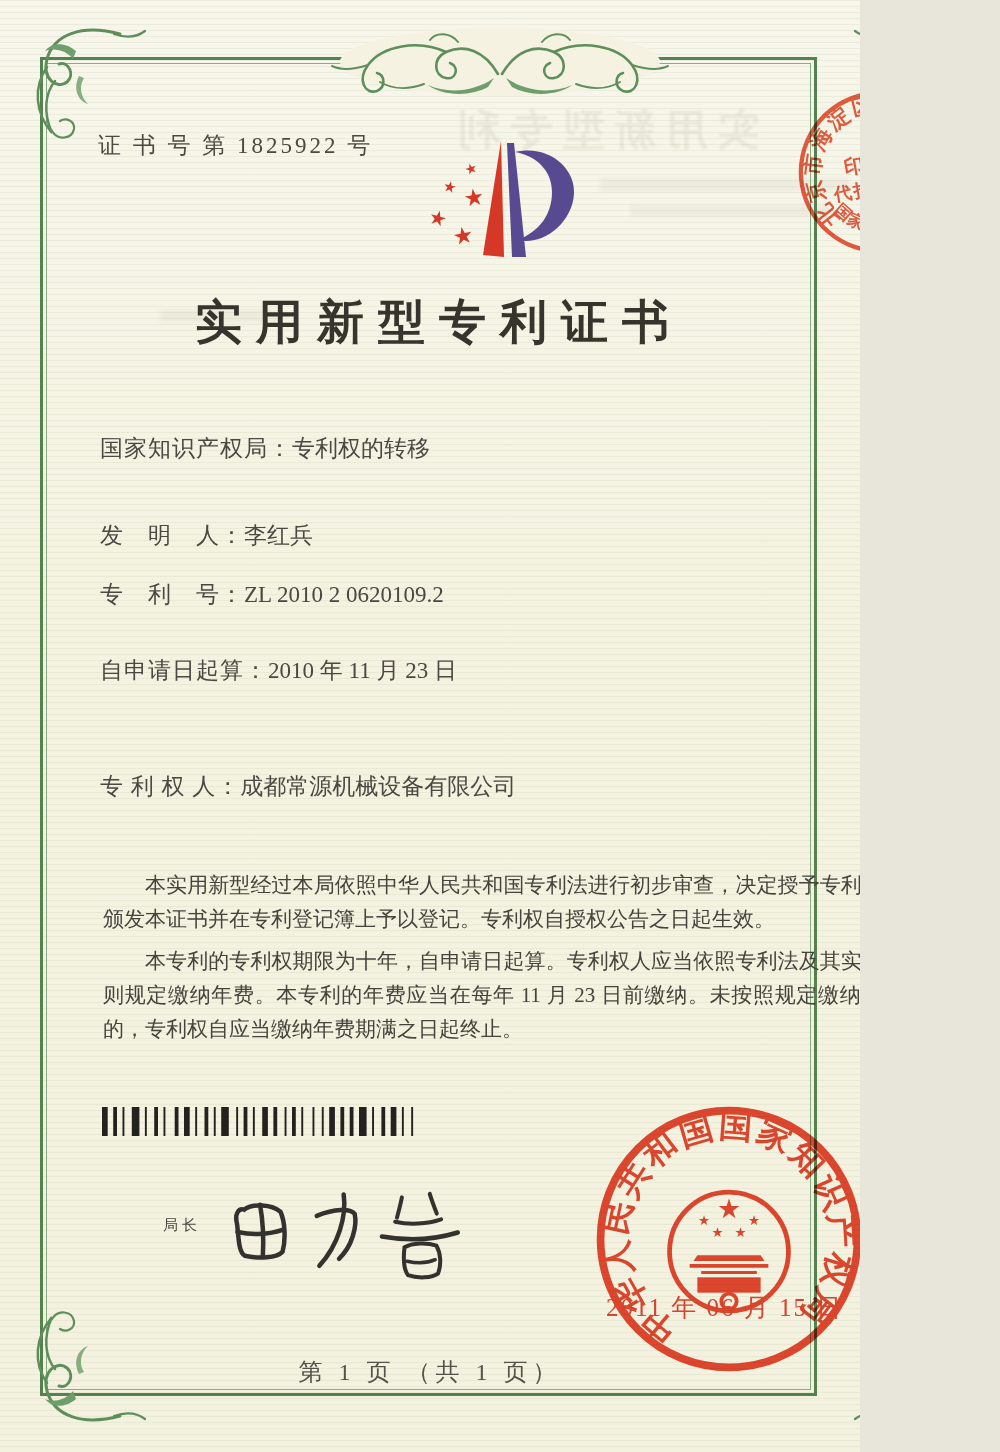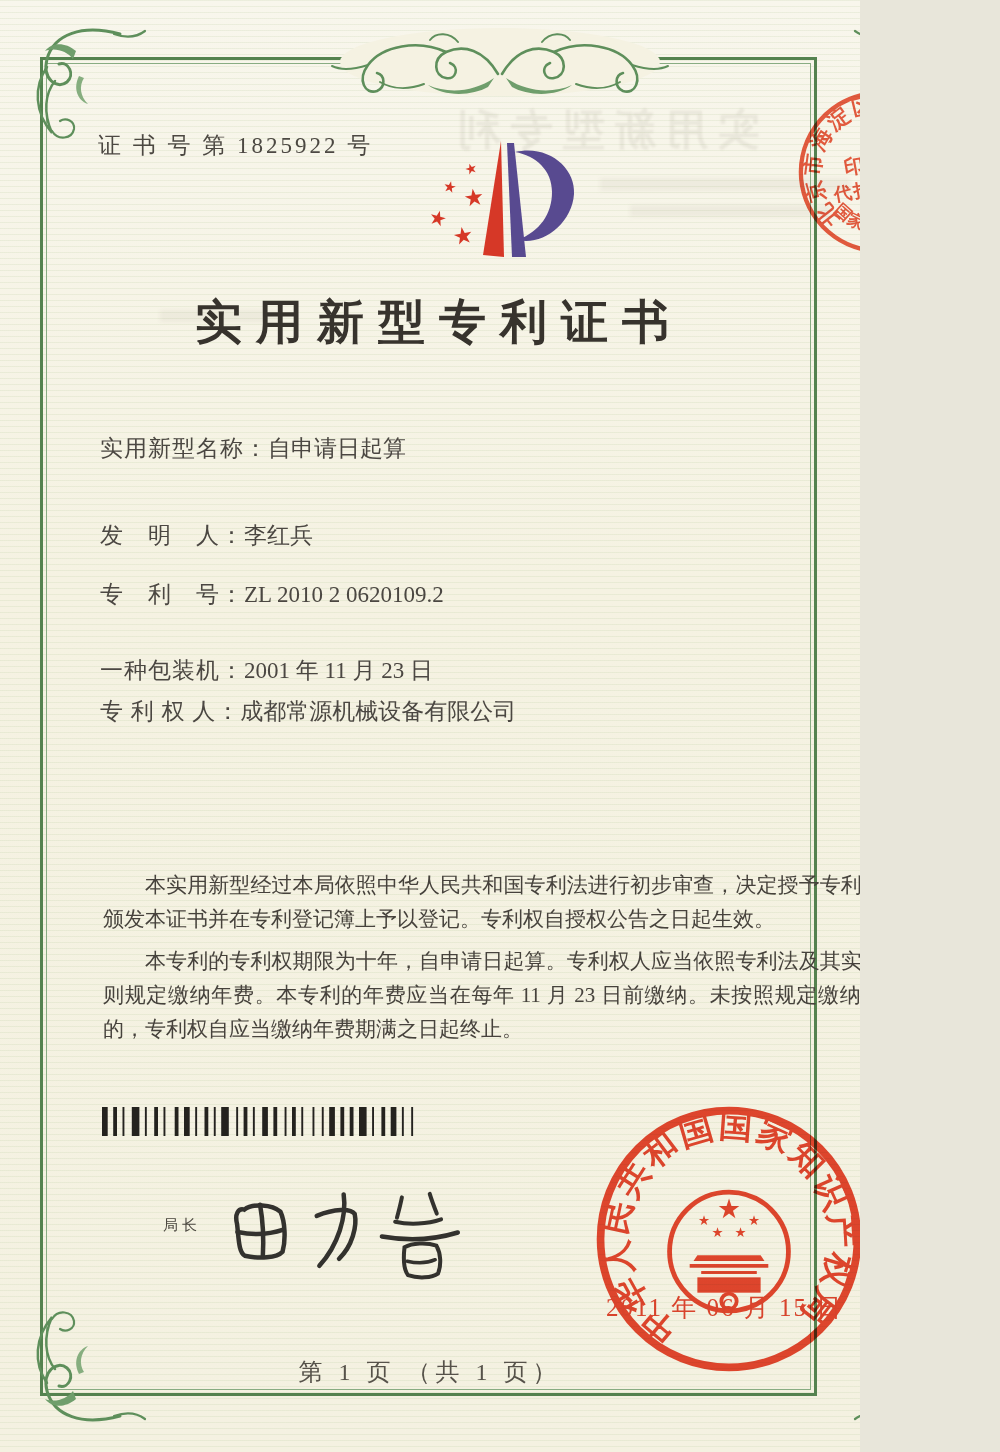--- a/index.html
+++ b/index.html
@@ -137,32 +137,32 @@
     <text fill="#e84f33" font-size="19" letter-spacing="1" font-weight="bold">
       <textPath href="#taxBotArc">国家知识产权局</textPath>
     </text>
     <text x="100" y="96" text-anchor="middle" fill="#e84f33" font-size="23" font-weight="bold">印 花 税</text>
     <text x="100" y="124" text-anchor="middle" fill="#e84f33" font-size="21" letter-spacing="2" font-weight="bold">代扣专用章</text>
   </svg>
 
   <div class="abs title">实用新型专利证书</div>
 
   <div class="abs field" style="top:433px;">
-    <span class="lbl">实用新型名称：</span><span>自申请日起算</span>
+    <span class="lbl">国家知识产权局：</span><span>专利权的转移</span>
   </div>
   <div class="abs field" style="top:520px;">
     <span class="lbl">发　明　人：</span><span>李红兵</span>
   </div>
   <div class="abs field" style="top:579px;">
     <span class="lbl">专　利　号：</span><span>ZL 2010 2 0620109.2</span>
   </div>
   <div class="abs field" style="top:655px;">
-    <span class="lbl">一种包装机：</span><span>2001 年 11 月 23 日</span>
-  </div>
-  <div class="abs field" style="top:696px;">
+    <span class="lbl">自申请日起算：</span><span>2010 年 11 月 23 日</span>
+  </div>
+  <div class="abs field" style="top:771px;">
     <span class="lbl">专 利 权 人：</span><span>成都常源机械设备有限公司</span>
   </div>
 
   <div class="abs paras">
     <p>本实用新型经过本局依照中华人民共和国专利法进行初步审查，决定授予专利权，颁发本证书并在专利登记簿上予以登记。专利权自授权公告之日起生效。</p>
     <p>本专利的专利权期限为十年，自申请日起算。专利权人应当依照专利法及其实施细则规定缴纳年费。本专利的年费应当在每年 11 月 23 日前缴纳。未按照规定缴纳年费的，专利权自应当缴纳年费期满之日起终止。</p>
   </div>
 
   <svg class="abs" style="left:100px;top:1106px;" width="334" height="32" viewBox="0 0 334 32">
     <g id="barcode-bars">

